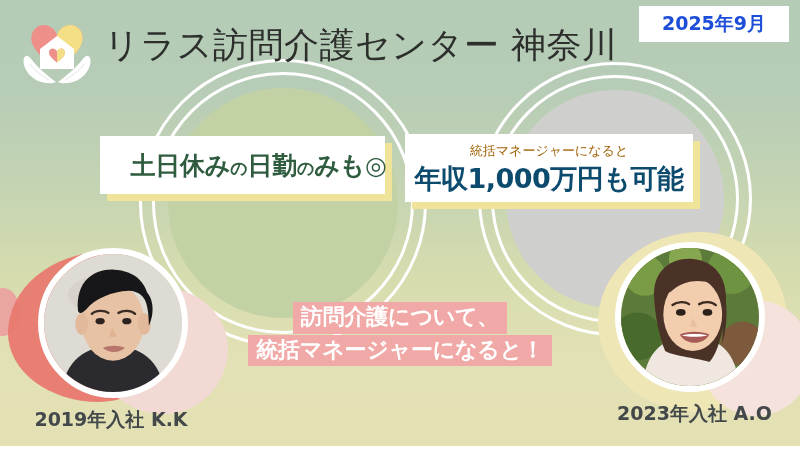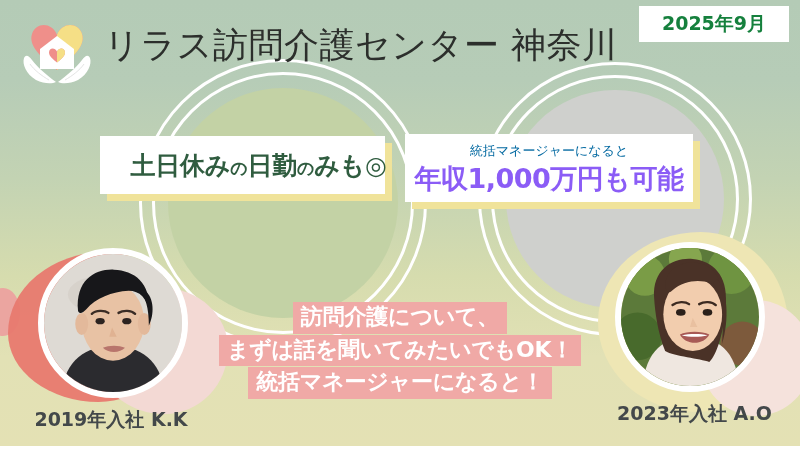--- a/index.html
+++ b/index.html
@@ -123,21 +123,21 @@
     right: 11px; top: 6px;
     width: 150px;
     background: #ffffff;
     padding: 6px 4px 7px;
     text-align: center;
     line-height: 1.22;
   }
   #hiring-badge .line {
     font-size: 19px;
     font-weight: 700;
-    color: #15803d;
+    color: #1d4ed8;
     white-space: nowrap;
   }
 
   
   .callout {
     position: absolute;
     background: #ffffff;
     box-shadow: 7px 7px 0 #f0e39a;
     display: flex;
     flex-direction: column;
@@ -160,28 +160,28 @@
   #callout-shift .main .sm { font-size: 17px; }
 
   #callout-salary {
     left: 405px; top: 134px;
     width: 288px; height: 68px;
     padding-top: 2px;
   }
   #callout-salary .sub {
     font-size: 13px;
     font-weight: 500;
-    color: #0369a1;
+    color: #a16207;
     white-space: nowrap;
     margin-bottom: 1px;
   }
   #callout-salary .main {
     font-size: 27px;
     font-weight: 700;
-    color: #8b5cf6;
+    color: #0c4a6e;
     white-space: nowrap;
     letter-spacing: -.5px;
   }
 
   
   .portrait-wrap { position: absolute; text-align: center; }
 
   .portrait {
     width: 150px; height: 150px;
     border-radius: 50%;
@@ -314,17 +314,16 @@
         <path d="M78 76 L75 86 L83 86 Z" fill="#e0b492" opacity=".5"></path>
         <path d="M64 94 C72 90, 88 90, 96 94 C90 106, 70 106, 64 94 Z" fill="#a85a56"></path>
         <path d="M66 95 C74 93, 87 93, 94 95 C86 97, 74 97, 66 95 Z" fill="#ffffff"></path>
       </svg>
     </div>
     <div class="caption">2023年入社 A.O</div>
   </div>
 
   <div id="center-message">
     <div><span class="msg-line">訪問介護について、</span></div>
-    <div><span class="msg-line">まずは話を聞いてみたいでもOK！</span></div>
     <div><span class="msg-line">統括マネージャーになると！</span></div>
   </div>
 
 </div>
 
 </body></html>

